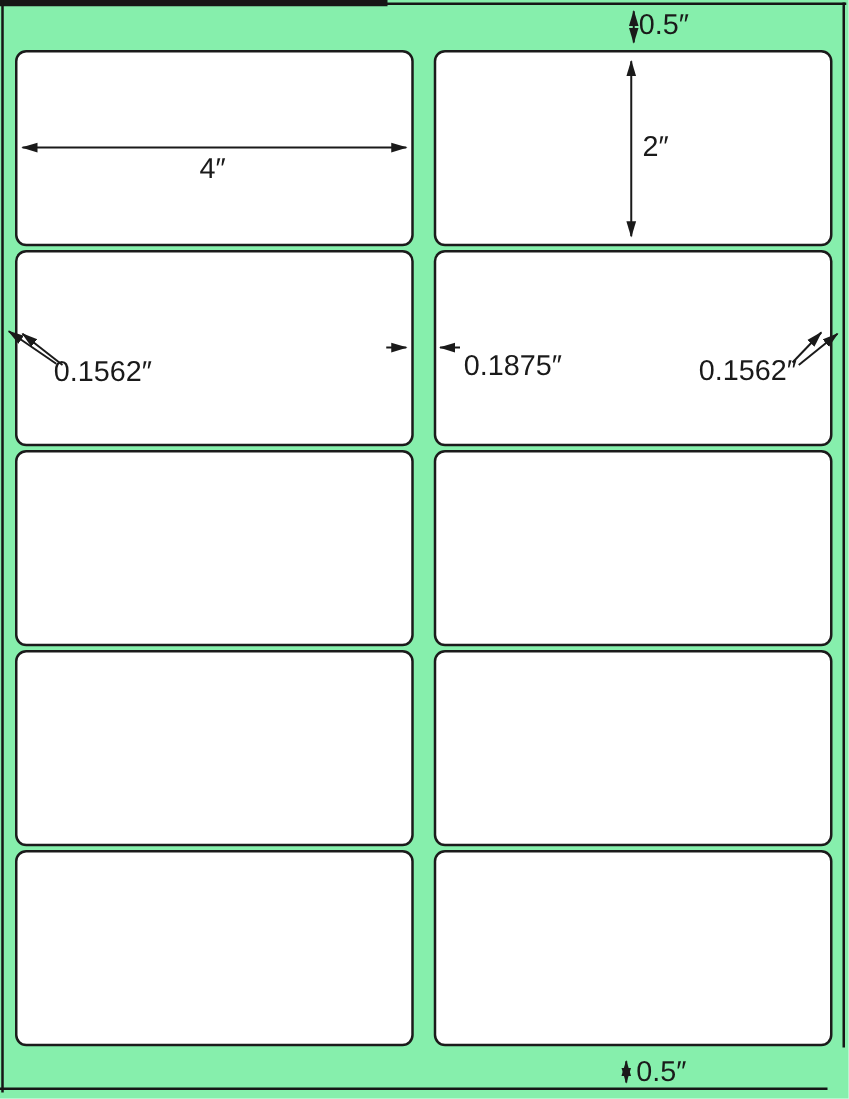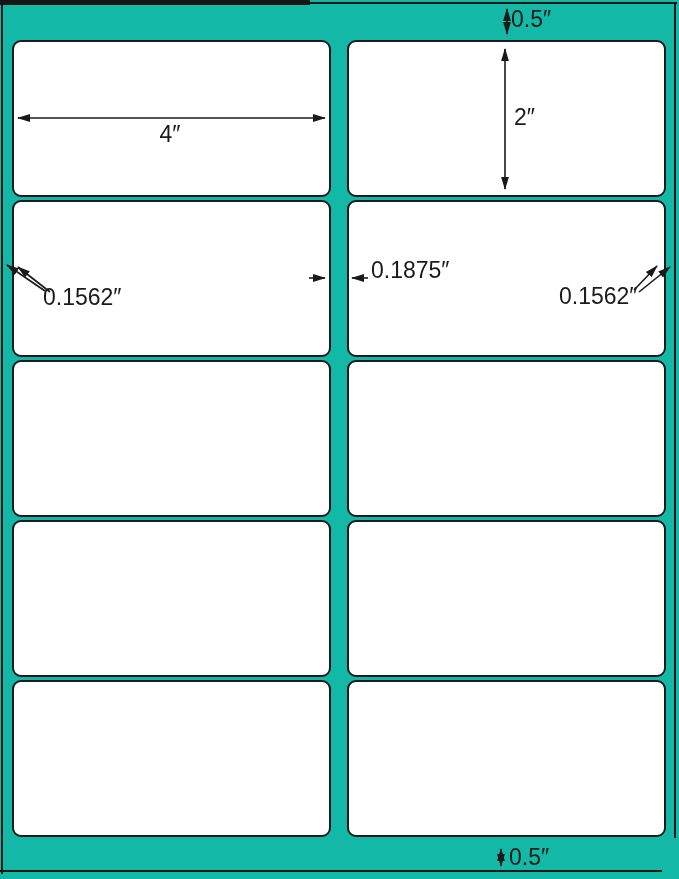--- a/index.html
+++ b/index.html
@@ -1,17 +1,17 @@
 <!DOCTYPE html>
 <html><head>
 <meta charset="utf-8">
 <style>
   html,body{margin:0;padding:0;background:#ffffff;}
   #canvas{
-    position:relative;width:679px;height:879px;background:#14b8a6;overflow:hidden;
+    position:relative;width:679px;height:879px;background:#86efac;overflow:hidden;
     font-family:"Liberation Sans","DejaVu Sans",sans-serif;color:#1a1a1a;
   }
   
   .edge{position:absolute;background:#161616;}
   #edge-top{left:0;top:2px;width:677px;height:2px;}
   #edge-top-thick{left:0;top:0;width:310px;height:5px;}
   #edge-left{left:1px;top:0;width:2px;height:874px;}
   #edge-right{left:674px;top:2px;width:2px;height:836px;}
   #edge-bottom{left:0;top:870px;width:662px;height:2px;}
   
@@ -27,21 +27,21 @@
   #arrows{position:absolute;left:0;top:0;width:679px;height:879px;pointer-events:none;}
   #arrows line{stroke:#1a1a1a;stroke-width:1.6;}
   
   .dim-label{
     position:absolute;font-size:23px;line-height:26px;white-space:nowrap;color:#1a1a1a;
   }
   #lbl-top{left:511px;top:6px;}
   #lbl-width{left:150px;top:121px;width:40px;text-align:center;}
   #lbl-height{left:514px;top:104px;}
   #lbl-left{left:43px;top:284px;}
-  #lbl-gap{left:371px;top:257px;text-align:right;}
+  #lbl-gap{left:371px;top:279px;text-align:right;}
   #lbl-right{left:559px;top:283px;width:74px;text-align:right;}
   #lbl-bottom{left:509px;top:844px;}
 </style>
 </head>
 <body>
 
 <div id="canvas">
 
   <div class="edge" id="edge-top"></div>
   <div class="edge" id="edge-top-thick"></div>

